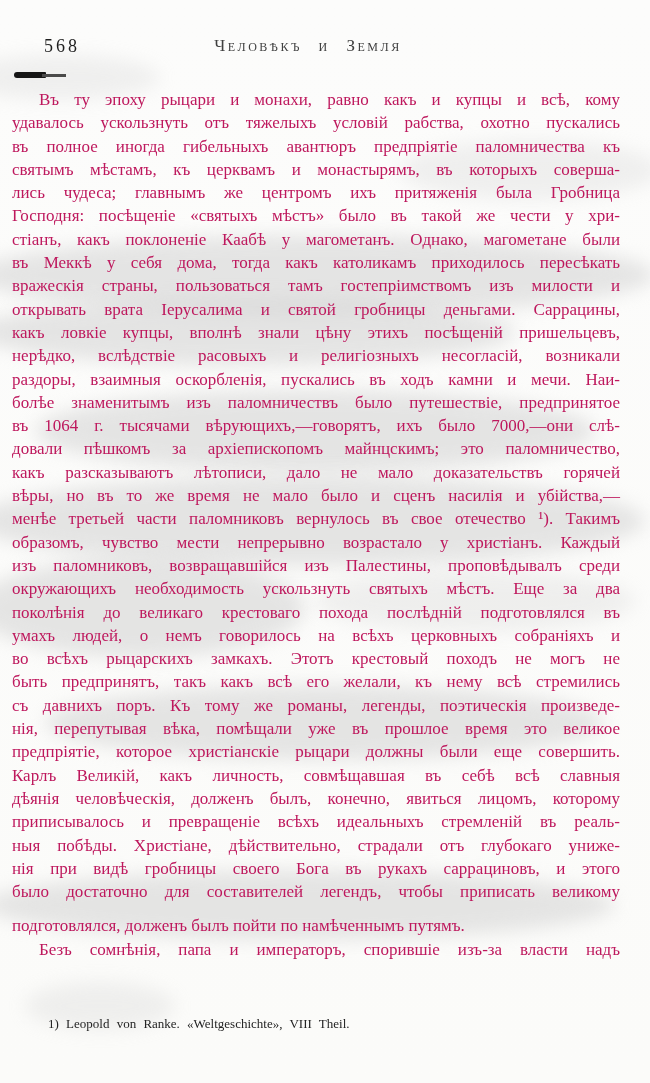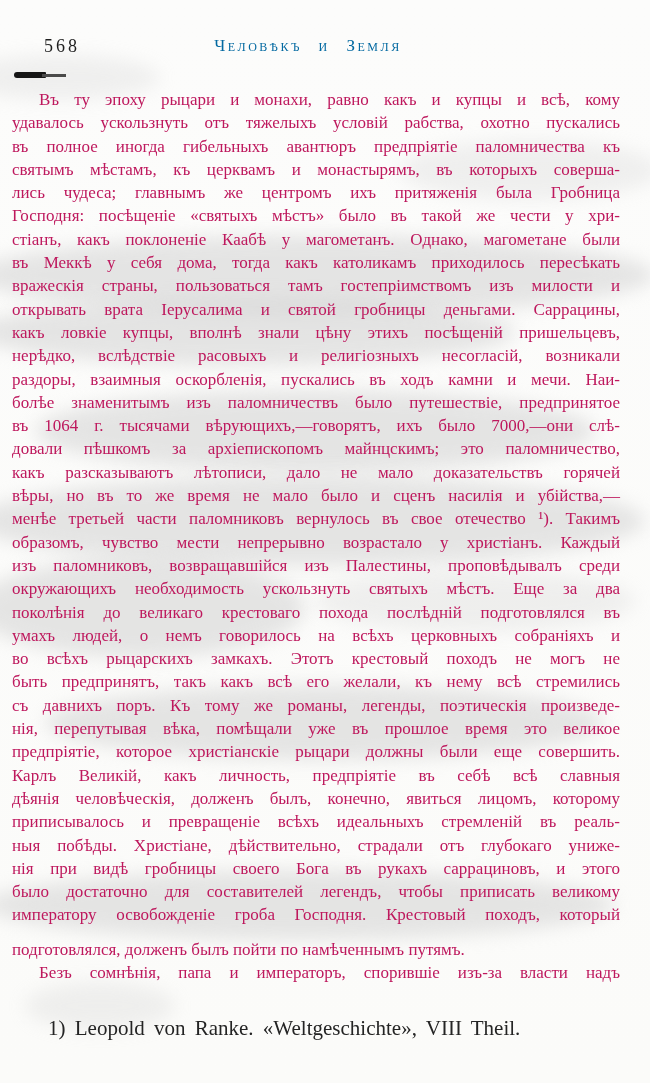--- a/index.html
+++ b/index.html
@@ -25,21 +25,21 @@
     position:absolute; left:16px; top:0;
     font-size:18px; letter-spacing:3px; color:#1f1f1f;margin-left:28px;
   }
   .runtitle {
     position:absolute; left:0; right:34px; top:0;
     text-align:center;
     font-variant:small-caps;
     font-size:17px;
     letter-spacing:2.5px;
     word-spacing:10px;
-    color:#0369a1;
+    color:#404040;
   }
   .smudge {
     position:absolute; left:14px; top:72px;
     width:32px; height:6px;
     background:#161616;
     border-radius:3px 1px 1px 3px;
     z-index:2;
   }
   .smudge-tail {
     position:absolute; left:42px; top:74px;
@@ -56,21 +56,21 @@
   }
   .line {
     text-align:justify;
     text-align-last:justify;
   }
   .line.indent { text-indent:27px; }
   .line.parend { text-align-last:left;margin-top:11px; }
   .footnote {
     position:absolute; left:48px; top:1016px;
     z-index:1;
-    font-size:21px;
+    font-size:13px;
     word-spacing:4px;
     color:#242424;
   }
 </style>
 </head>
 <body>
 
 <div class="stain light" style="left:-40px;top:55px;width:200px;height:45px"></div>
 <div class="stain light" style="left:400px;top:140px;width:260px;height:60px"></div>
 <div class="stain" style="left:-25px;top:235px;width:680px;height:80px"></div>
@@ -114,24 +114,23 @@
   <div class="line">образомъ, чувство мести непрерывно возрастало у христіанъ. Каждый</div>
   <div class="line">изъ паломниковъ, возвращавшійся изъ Палестины, проповѣдывалъ среди</div>
   <div class="line">окружающихъ необходимость ускользнуть святыхъ мѣстъ. Еще за два</div>
   <div class="line">поколѣнія до великаго крестоваго похода послѣдній подготовлялся въ</div>
   <div class="line">умахъ людей, о немъ говорилось на всѣхъ церковныхъ собраніяхъ и</div>
   <div class="line">во всѣхъ рыцарскихъ замкахъ. Этотъ крестовый походъ не могъ не</div>
   <div class="line">быть предпринятъ, такъ какъ всѣ его желали, къ нему всѣ стремились</div>
   <div class="line">съ давнихъ поръ. Къ тому же романы, легенды, поэтическія произведе-</div>
   <div class="line">нія, перепутывая вѣка, помѣщали уже въ прошлое время это великое</div>
   <div class="line">предпріятіе, которое христіанскіе рыцари должны были еще совершить.</div>
-  <div class="line">Карлъ Великій, какъ личность, предпріятіе въ себѣ всѣ славныя</div>
+  <div class="line">Карлъ Великій, какъ личность, совмѣщавшая въ себѣ всѣ славныя</div>
   <div class="line">дѣянія человѣческія, долженъ былъ, конечно, явиться лицомъ, которому</div>
   <div class="line">приписывалось и превращеніе всѣхъ идеальныхъ стремленій въ реаль-</div>
   <div class="line">ныя побѣды. Христіане, дѣйствительно, страдали отъ глубокаго униже-</div>
   <div class="line">нія при видѣ гробницы своего Бога въ рукахъ саррациновъ, и этого</div>
   <div class="line">было достаточно для составителей легендъ, чтобы приписать великому</div>
-  <div class="line">императору освобожденіе гроба Господня. Крестовый походъ, который</div>
   <div class="line parend">подготовлялся, долженъ былъ пойти по намѣченнымъ путямъ.</div>
   <div class="line indent">Безъ сомнѣнія, папа и императоръ, спорившіе изъ-за власти надъ</div>
 </div>
 
 <div class="footnote">1) Leopold von Ranke. «Weltgeschichte», VIII Theil.</div>
 
 </body></html>

